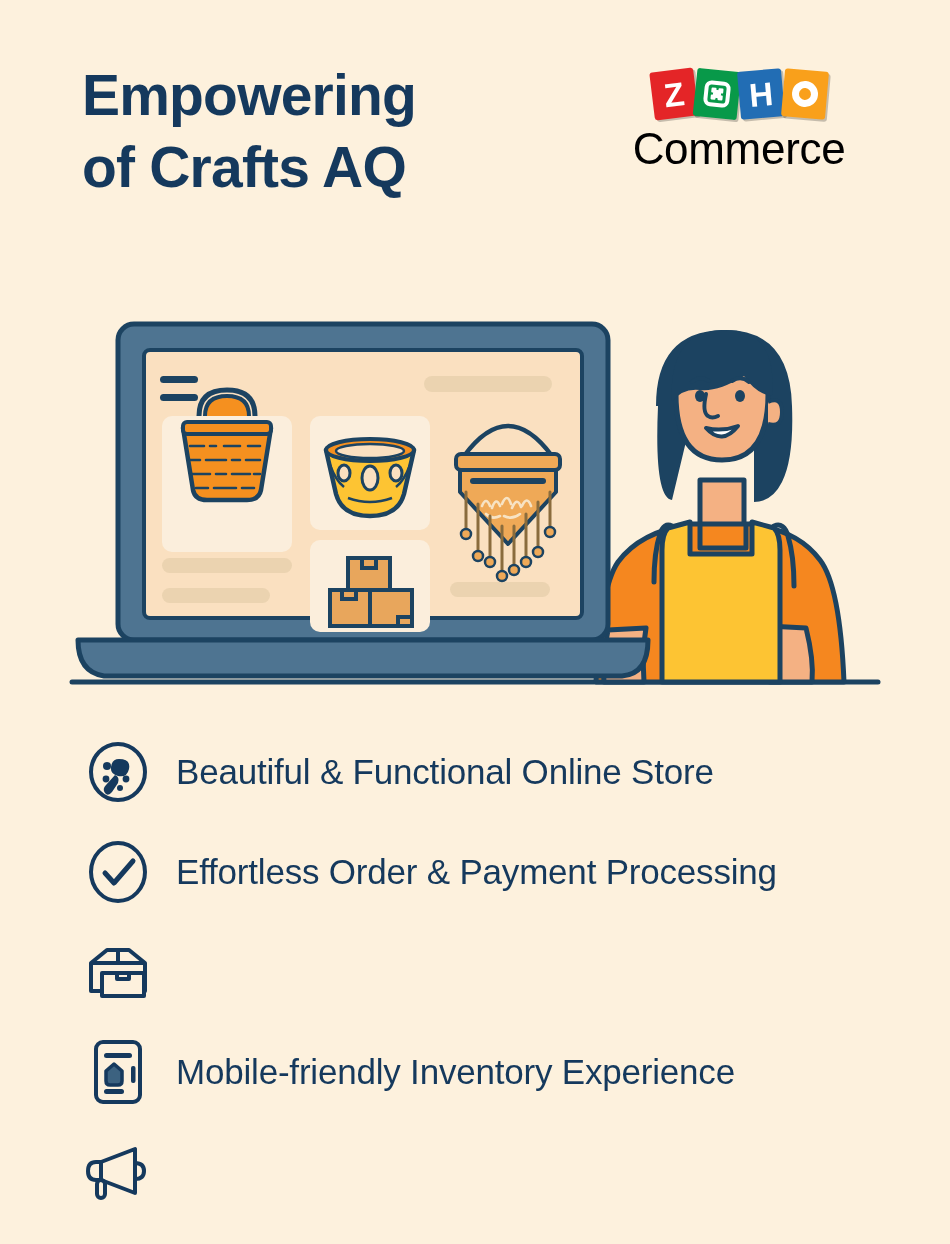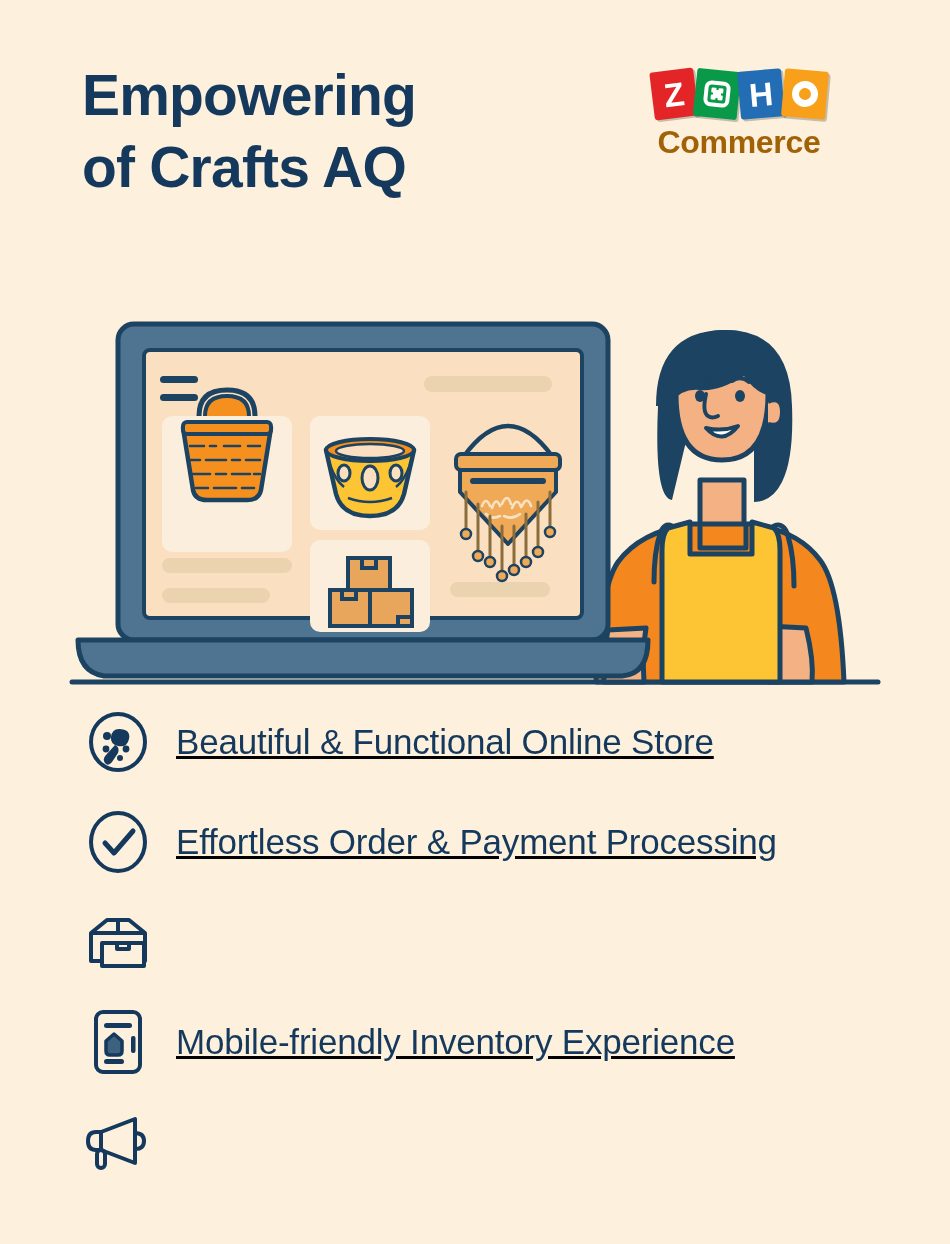--- a/index.html
+++ b/index.html
@@ -89,42 +89,41 @@
   .zb-at i:nth-child(2){ right: 3px; top: 3px; }
   .zb-at i:nth-child(3){ left: 3px; bottom: 3px; }
   .zb-at i:nth-child(4){ right: 3px; bottom: 3px; }
   .zb-ring {
     width: 26px; height: 26px;
     border: 7px solid #fff;
     border-radius: 50%;
   }
   .brand-name {
     margin-top: 6px;
-    font-size: 32px;
-    font-weight: bold;
-    color: #a16207;
+    font-size: 44px;
+    font-weight: normal;
+    color: #000000;
     letter-spacing: -0.3px;
   }
 
   
   .illustration {
     position: absolute;
     left: 0;
     top: 310px;
     width: 950px;
     height: 390px;
   }
 
   
   .features {
     position: absolute;
     left: 82px;
-    top: 692px;
+    top: 722px;
     width: 868px;
-    text-decoration: underline;
   }
   .feature-row {
     display: flex;
     align-items: center;
     height: 100px;
     gap: 22px;
   }
   .feature-icon {
     flex: 0 0 72px;
     width: 72px;

